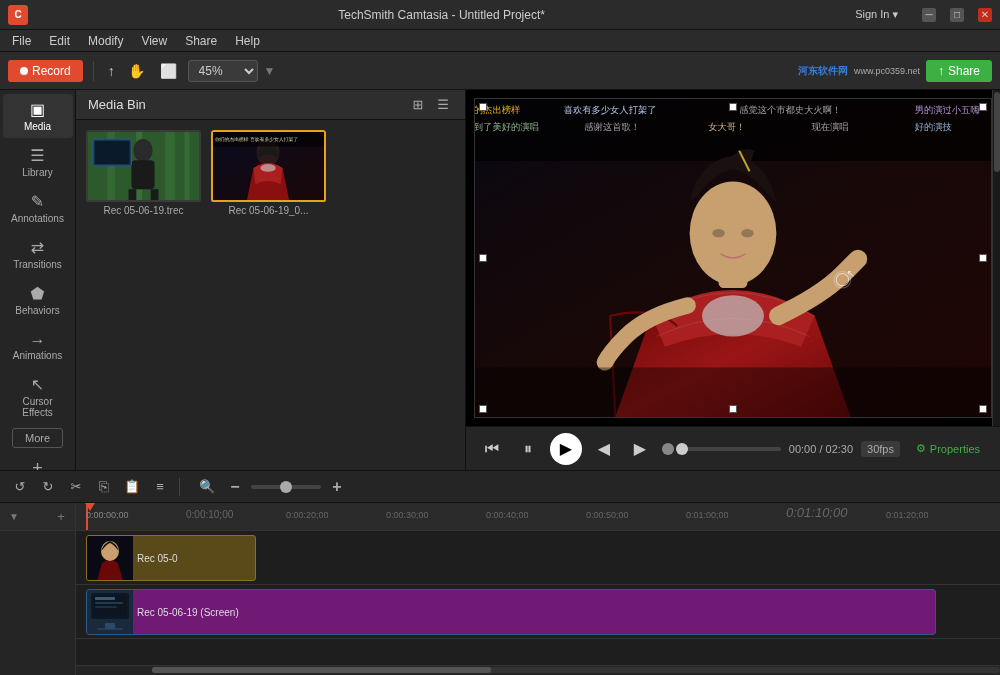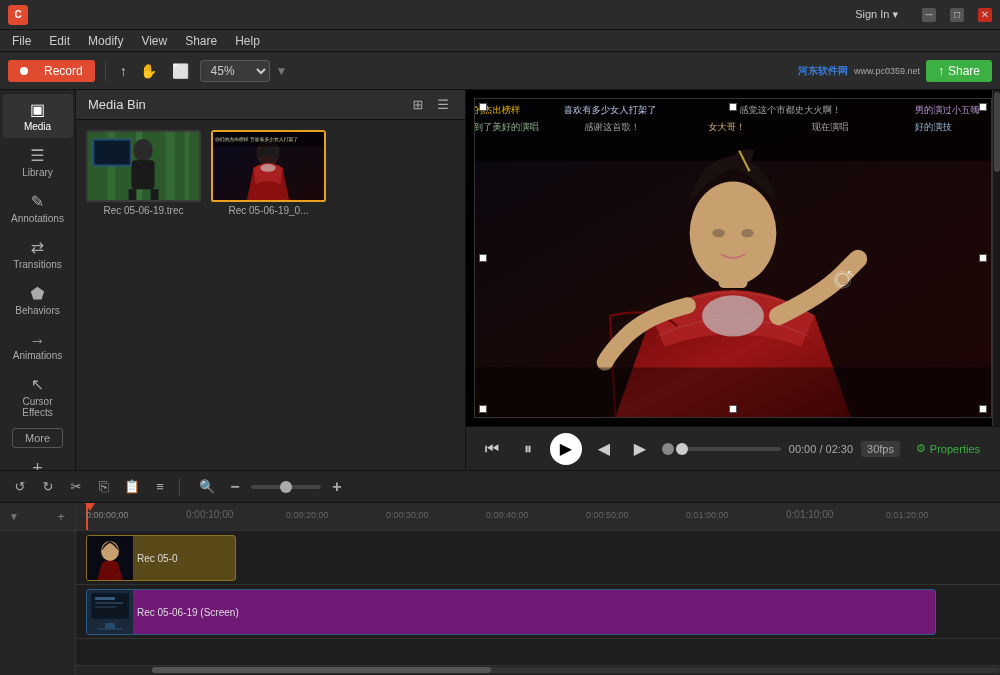--- a/index.html
+++ b/index.html
@@ -74,21 +74,21 @@
     #toolbar .record-btn {
       background: #e04a2f;
       color: #fff;
       border: none;
       border-radius: 3px;
       padding: 4px 12px;
       cursor: pointer;
       font-size: 12px;
       display: flex;
       align-items: center;
-      gap: 16px;
+      gap: 4px;
     }
     #toolbar .tool-btn {
       background: transparent;
       border: none;
       color: #ccc;
       cursor: pointer;
       padding: 4px;
       border-radius: 3px;
       font-size: 14px;
     }
@@ -533,21 +533,21 @@
     }
     .track-clip .clip-label {
       font-size: 10px;
       color: #ddd;
       padding: 0 4px;
       white-space: nowrap;
       overflow: hidden;
     }
     .clip-track2 {
       left: 10px;
-      width: 150px;
+      width: 170px;
       background: #5a4a1a;
       border: 1px solid #8a7020;
     }
     .clip-track1 {
       left: 10px;
       width: 850px;
       background: #701a75;
       border: 1px solid #2a5a8a;
     }
 
@@ -602,20 +602,21 @@
   </style>
 </head>
 <body>
 
 <div id="title-bar">
   <div class="left-logo">
     <div style="width:20px;height:20px;background:#e04a2f;border-radius:3px;display:flex;align-items:center;justify-content:center;">
       <span style="color:#fff;font-size:10px;font-weight:bold">C</span>
     </div>
   </div>
+  <div class="title">TechSmith Camtasia - Untitled Project*</div>
   <div style="display:flex;align-items:center;gap:14px;">
     <div style="color:#ccc;font-size:11px;cursor:pointer;margin-right:10px;">Sign In ▾</div>
     <div class="window-btn">─</div>
     <div class="window-btn">□</div>
     <div class="window-btn" style="background:#c42b1c;">✕</div>
   </div>
 </div>
 
 <div id="menu-bar">
   <span class="menu-item">File</span>
@@ -898,21 +899,21 @@
         <div class="playhead-indicator"></div>
 
         <div style="position:absolute;top:0;left:0;right:0;bottom:0;display:flex;align-items:flex-end;padding-bottom:2px;">
           <span style="position:absolute;left:10px;bottom:10px;font-size:9px;color:#888;">0:00:00;00</span>
           <span style="position:absolute;left:110px;bottom:10px;font-size:10px;color:#666;">0:00:10;00</span>
           <span style="position:absolute;left:210px;bottom:10px;font-size:9px;color:#666;">0:00:20;00</span>
           <span style="position:absolute;left:310px;bottom:10px;font-size:9px;color:#666;">0:00:30;00</span>
           <span style="position:absolute;left:410px;bottom:10px;font-size:9px;color:#666;">0:00:40;00</span>
           <span style="position:absolute;left:510px;bottom:10px;font-size:9px;color:#666;">0:00:50;00</span>
           <span style="position:absolute;left:610px;bottom:10px;font-size:9px;color:#666;">0:01:00;00</span>
-          <span style="position:absolute;left:710px;bottom:10px;font-size:10px;color:#666;">0:01:10;00</span>
+          <span style="position:absolute;left:710px;bottom:10px;font-size:13px;color:#666;font-style:italic;">0:01:10;00</span>
           <span style="position:absolute;left:810px;bottom:10px;font-size:9px;color:#666;">0:01:20;00</span>
         </div>
       </div>
 
       <div id="timeline-tracks">
 
         <div class="track-row">
           <div class="track-clip clip-track2">
             <div class="clip-thumb">
               <svg viewBox="0 0 46 46" width="46" height="46">

